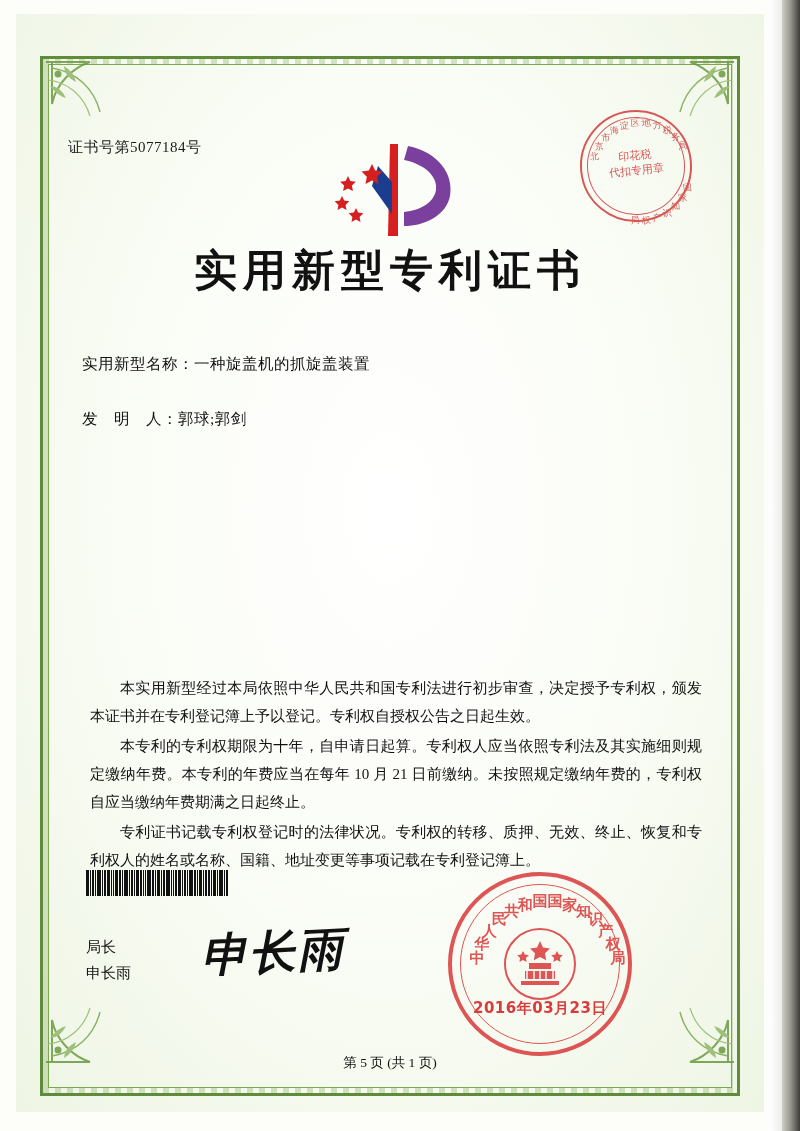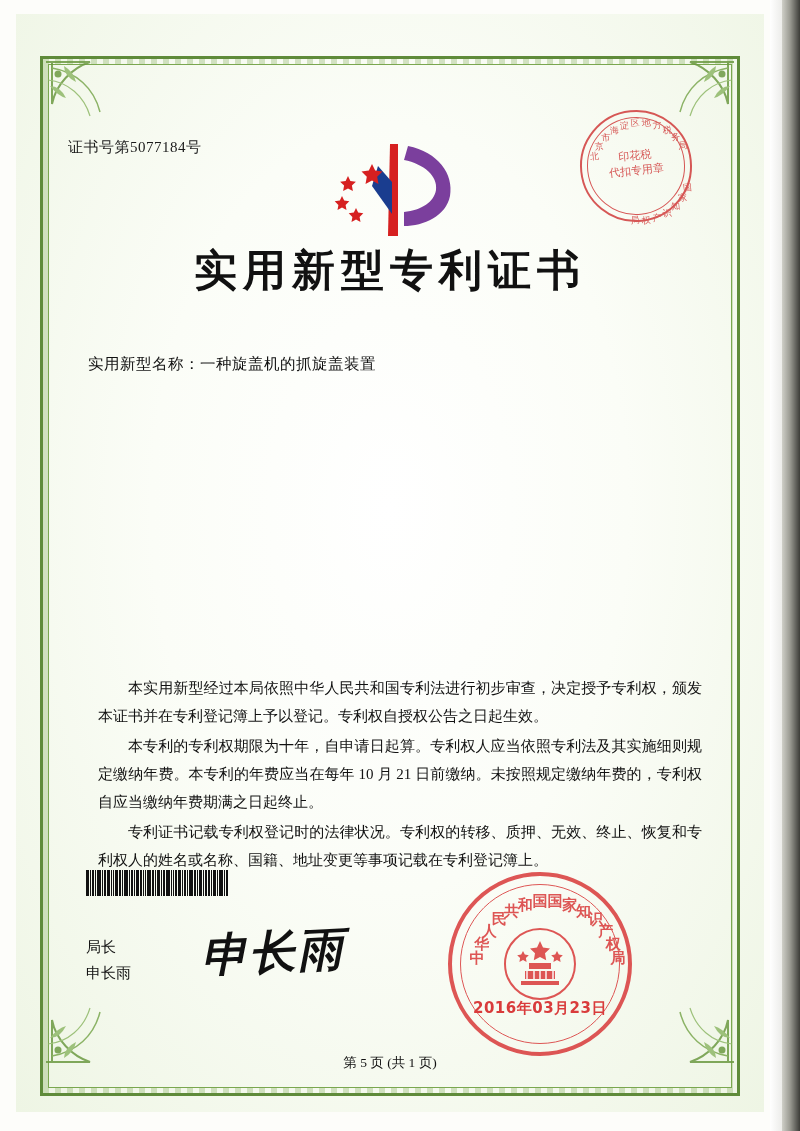--- a/index.html
+++ b/index.html
@@ -139,21 +139,21 @@
     text-align: center;
     font-size: 43px;
     font-weight: bold;
     letter-spacing: 6px;
     color: #111;
     font-family: "DejaVu Serif", "Liberation Serif", serif;
   }
 
   .fields {
     position: absolute;
-    left: 72px; top: 340px;
+    left: 66px; top: 340px;
     width: 620px;
   }
   .field {
     font-size: 15.5px;
     color: #111;
     margin-bottom: 34px;
     white-space: nowrap;
   }
   .field .lbl { letter-spacing: .5px; }
   .field .val { letter-spacing: .5px; }
@@ -162,21 +162,21 @@
     position: absolute;
     left: 66px; top: 660px;
     width: 620px;
   }
   .para {
     font-size: 15px;
     line-height: 28px;
     color: #111;
     text-indent: 30px;
     text-align: justify;
-    margin: 0 0 2px 16px;
+    margin: 0 0 2px 8px;
   }
 
   
   .barcode {
     position: absolute;
     left: 70px; top: 856px;
     width: 160px; height: 26px;
   }
   .barcode i {
     display: inline-block;
@@ -348,20 +348,23 @@
         <div>印花税</div>
         <div>代扣专用章</div>
       </div>
     </div>
 
     <div class="title">实用新型专利证书</div>
 
     <div class="fields">
       <div class="field">
         <span class="lbl">实用新型名称：</span><span class="val">一种旋盖机的抓旋盖装置</span>
+      </div>
+      <div class="field">
+        <span class="lbl">发　明　人：</span><span class="val">郭球;郭剑</span>
       </div>
     </div>
 
     <div class="para-wrap">
       <p class="para">本实用新型经过本局依照中华人民共和国专利法进行初步审查，决定授予专利权，颁发本证书并在专利登记簿上予以登记。专利权自授权公告之日起生效。</p>
       <p class="para">本专利的专利权期限为十年，自申请日起算。专利权人应当依照专利法及其实施细则规定缴纳年费。本专利的年费应当在每年 10 月 21 日前缴纳。未按照规定缴纳年费的，专利权自应当缴纳年费期满之日起终止。</p>
       <p class="para">专利证书记载专利权登记时的法律状况。专利权的转移、质押、无效、终止、恢复和专利权人的姓名或名称、国籍、地址变更等事项记载在专利登记簿上。</p>
     </div>
 
     <div class="barcode">

